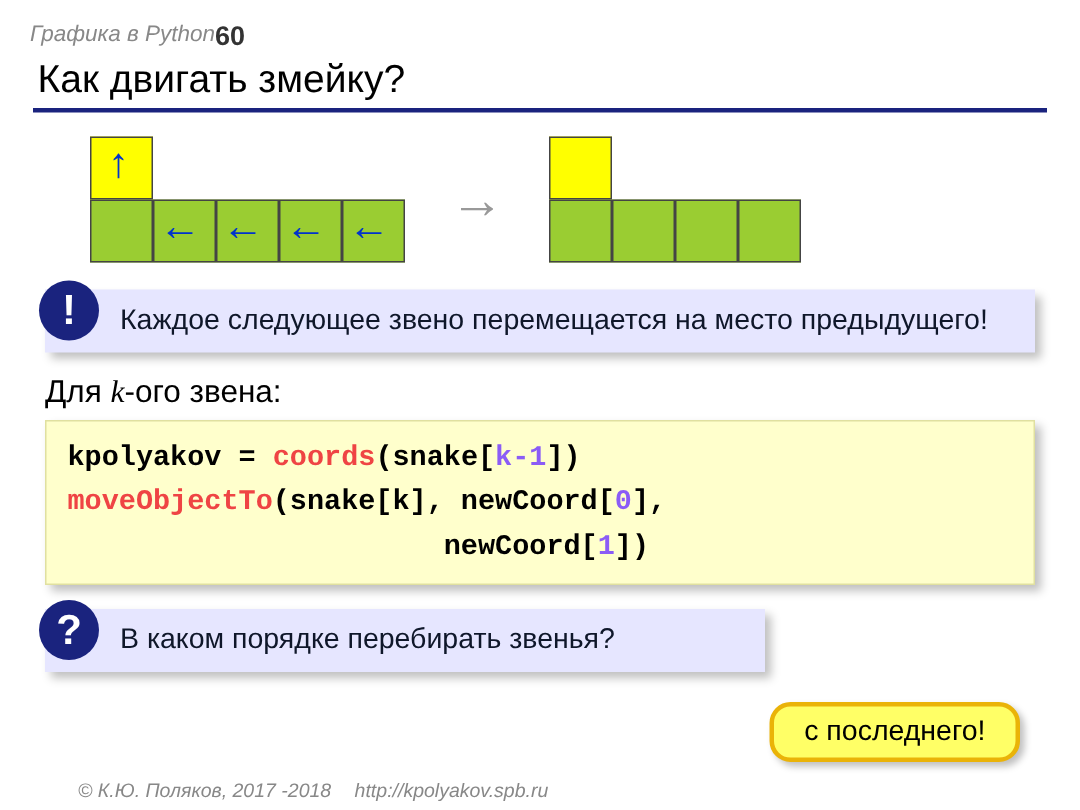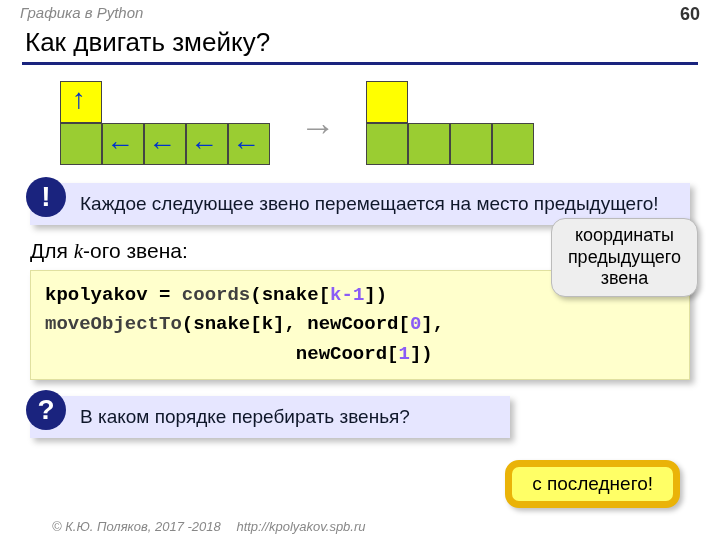--- a/index.html
+++ b/index.html
@@ -1,39 +1,39 @@
 <!DOCTYPE html>
 <html><head>
 <meta charset="utf-8">
 <style>
   * { margin:0; padding:0; box-sizing:border-box; }
   body { width:720px; height:540px; background:#fff; font-family:Arial,sans-serif; position:relative; overflow:hidden; }
-  .topbar { display:flex; justify-content:space-between; padding:4px 20px 2px; font-style:italic; color:#888; font-size:15px; }
+  .topbar { display:flex; justify-content:flex-start; padding:14px 20px 2px; font-style:italic; color:#888; font-size:15px; }
   .pagenum { font-style:normal; font-weight:bold; color:#333; font-size:18px; }
   h1 { font-size:26px; font-weight:normal; color:#000; padding:0 25px 4px; }
   .rule { height:3px; background:#1a237e; margin:0 22px 16px; }
   .diagram { display:flex; align-items:center; gap:30px; padding:0 60px; }
   .grid-wrap { position:relative; }
   .cell { width:42px; height:42px; border:1px solid #444; position:absolute; }
   .yellow { background:#ffff00; }
   .green { background:#9acd32; }
   .arrow-left { position:absolute; font-size:28px; color:#0033cc; font-weight:bold; }
   .arrow-up { position:absolute; font-size:28px; color:#0033cc; font-weight:bold; }
   .big-arrow { color:#999; font-size:36px; font-weight:bold; }
   .callout { position:relative; margin:18px 30px 0; }
   .callout-box { background:#e6e6ff; padding:10px 14px 10px 50px; font-size:19px; color:#0f172a; box-shadow:4px 4px 6px rgba(0,0,0,.25); }
   .badge { position:absolute; left:-4px; top:-6px; width:40px; height:40px; border-radius:50%; background:#1a237e; color:#fff; font-size:28px; font-weight:bold; display:flex; align-items:center; justify-content:center; }
   .para { font-size:21px; padding:14px 30px 6px; }
   .para em { font-family:'Times New Roman',serif; font-style:italic; }
   .code-wrap { position:relative; margin:0 30px; }
   .codebox { background:#ffffcc; border:1px solid #e0e0a0; box-shadow:4px 4px 6px rgba(0,0,0,.25); padding:10px 14px; font-family:'Courier New',monospace; font-size:19px; font-weight:bold; color:#000; line-height:1.55; white-space:pre; }
-  .kw-blue { color:#404040; }
+  .kw-blue { color:#ef4444; }
   .kw-gray { color:#8b5cf6; }
   .note-bubble { position:absolute; right:-8px; top:-52px; background:#eee; border:1px solid #bbb; border-radius:14px; padding:6px 16px; font-size:18px; text-align:center; box-shadow:3px 3px 5px rgba(0,0,0,.25); line-height:1.2; }
-  .answer-bubble { position:absolute; right:40px; bottom:32px; background:#ffff66; border:7px solid #eab308; border-radius:14px; padding:6px 20px; font-size:19px; box-shadow:3px 3px 5px rgba(0,0,0,.25); }
+  .answer-bubble { position:absolute; right:40px; bottom:32px; background:#ffff66; border:3px solid #eab308; border-radius:14px; padding:6px 20px; font-size:19px; box-shadow:3px 3px 5px rgba(0,0,0,.25); }
   .footer { position:absolute; bottom:6px; left:20px; font-size:13px; color:#888; font-style:italic;margin-left:32px; }
   .footer a { color:#888; text-decoration:none; margin-left:12px; }
   .grid-left { width:210px; height:84px; position:relative; }
   .grid-right { width:210px; height:84px; position:relative; }
 </style>
 </head>
 <body>
 
 <div class="topbar">
   <span>Графика в Python</span>
@@ -70,25 +70,20 @@
 <div class="callout">
   <div class="badge">!</div>
   <div class="callout-box">Каждое следующее звено перемещается на место предыдущего!</div>
 </div>
 
 <p class="para">
   <span>Для </span><em>k</em><span>-ого звена:</span>
 </p>
 
 <div class="code-wrap">
-  <div class="note-bubble">
-    <span>координаты</span><br>
-    <span>предыдущего</span><br>
-    <span>звена</span>
-  </div>
   <div class="codebox"><span>kpolyakov = </span><span class="kw-blue">coords</span><span>(snake[</span><span class="kw-gray">k-1</span><span>])</span>
 <span class="kw-blue">moveObjectTo</span><span>(snake[k], newCoord[</span><span class="kw-gray">0</span><span>],</span>
 <span>                      newCoord[</span><span class="kw-gray">1</span><span>])</span></div>
 </div>
 
 <div class="callout" style="margin-top:16px; width:480px">
   <div class="badge">?</div>
   <div class="callout-box">В каком порядке перебирать звенья?</div>
 </div>
 

